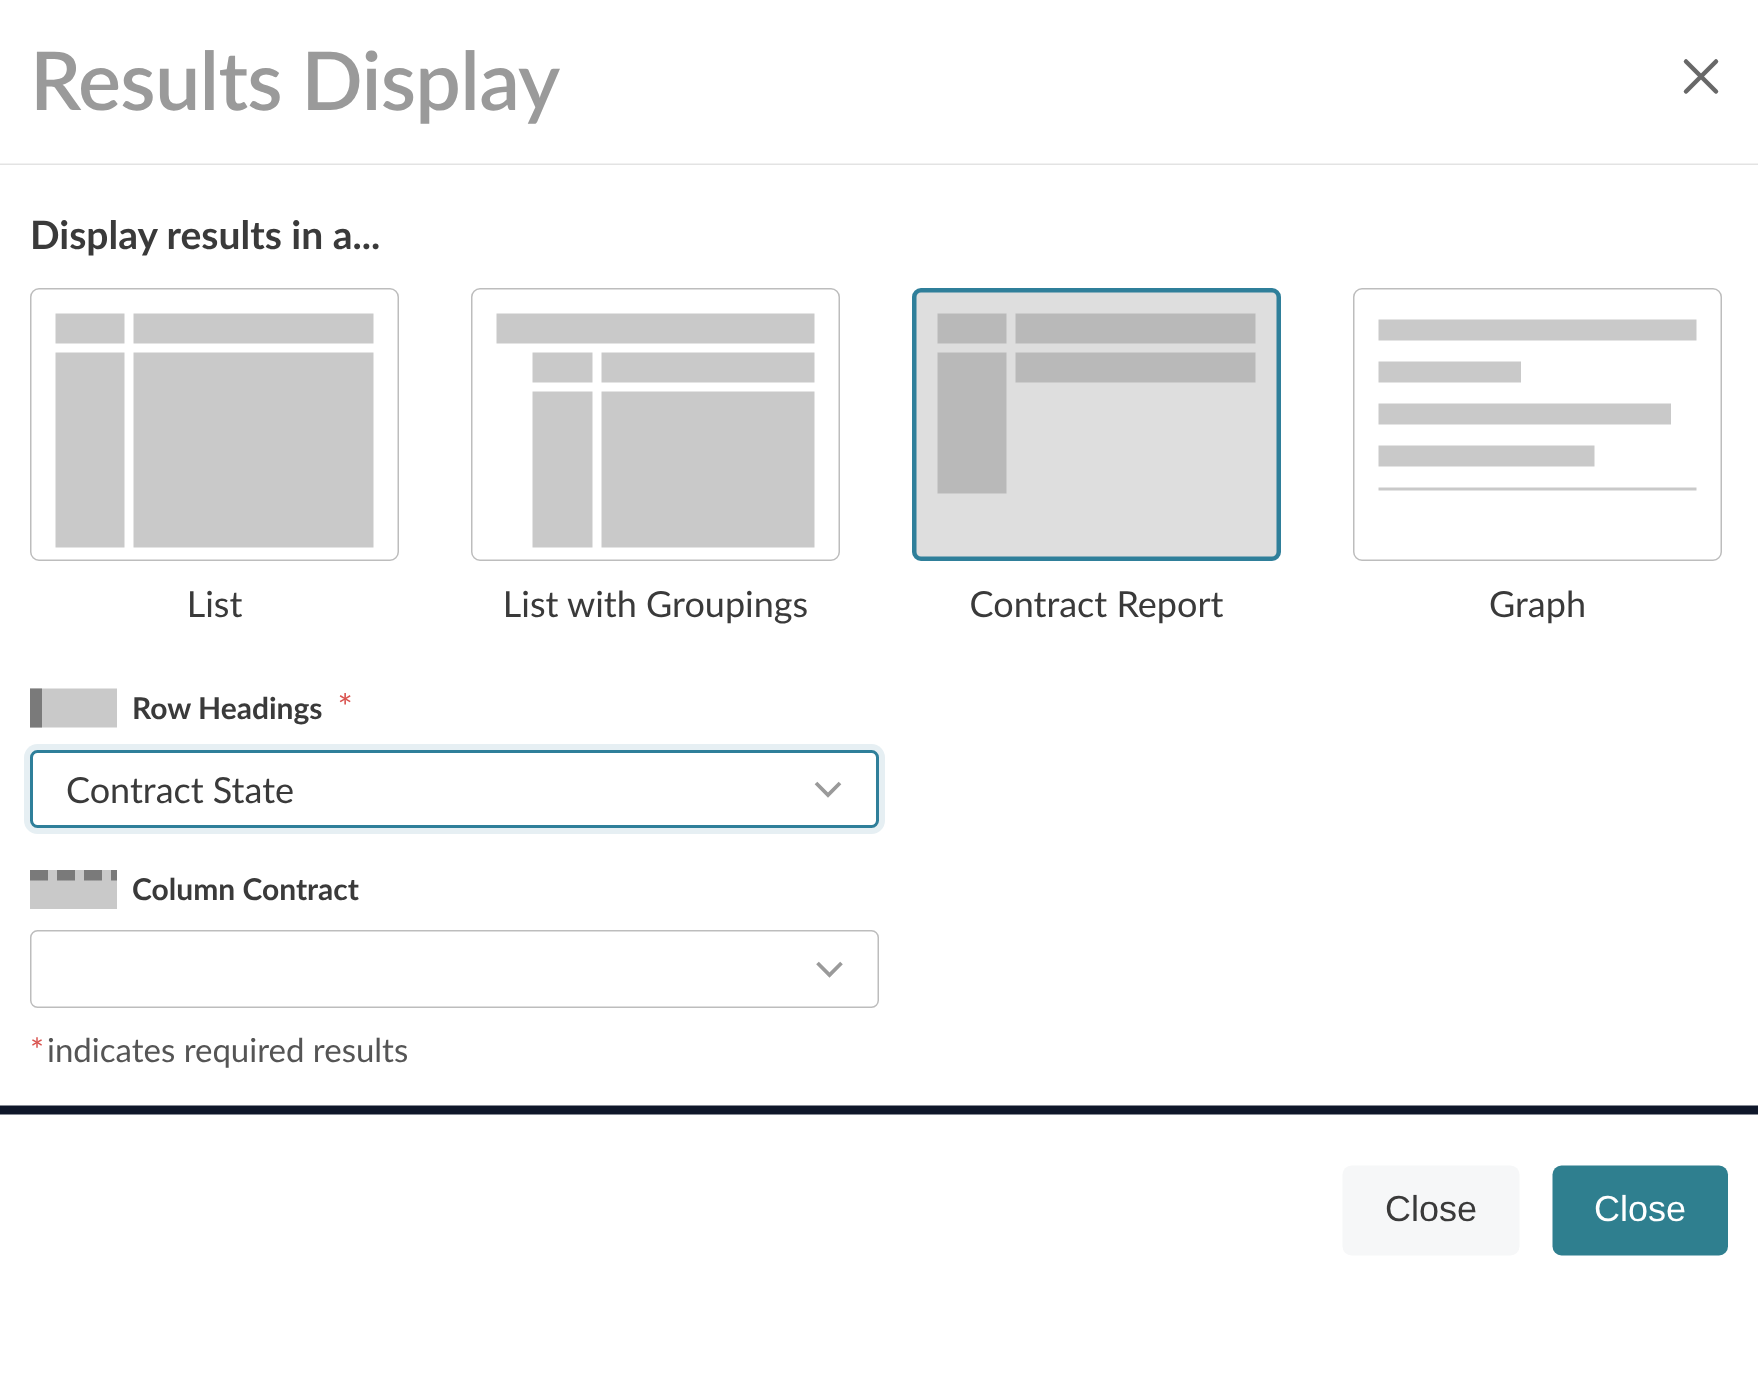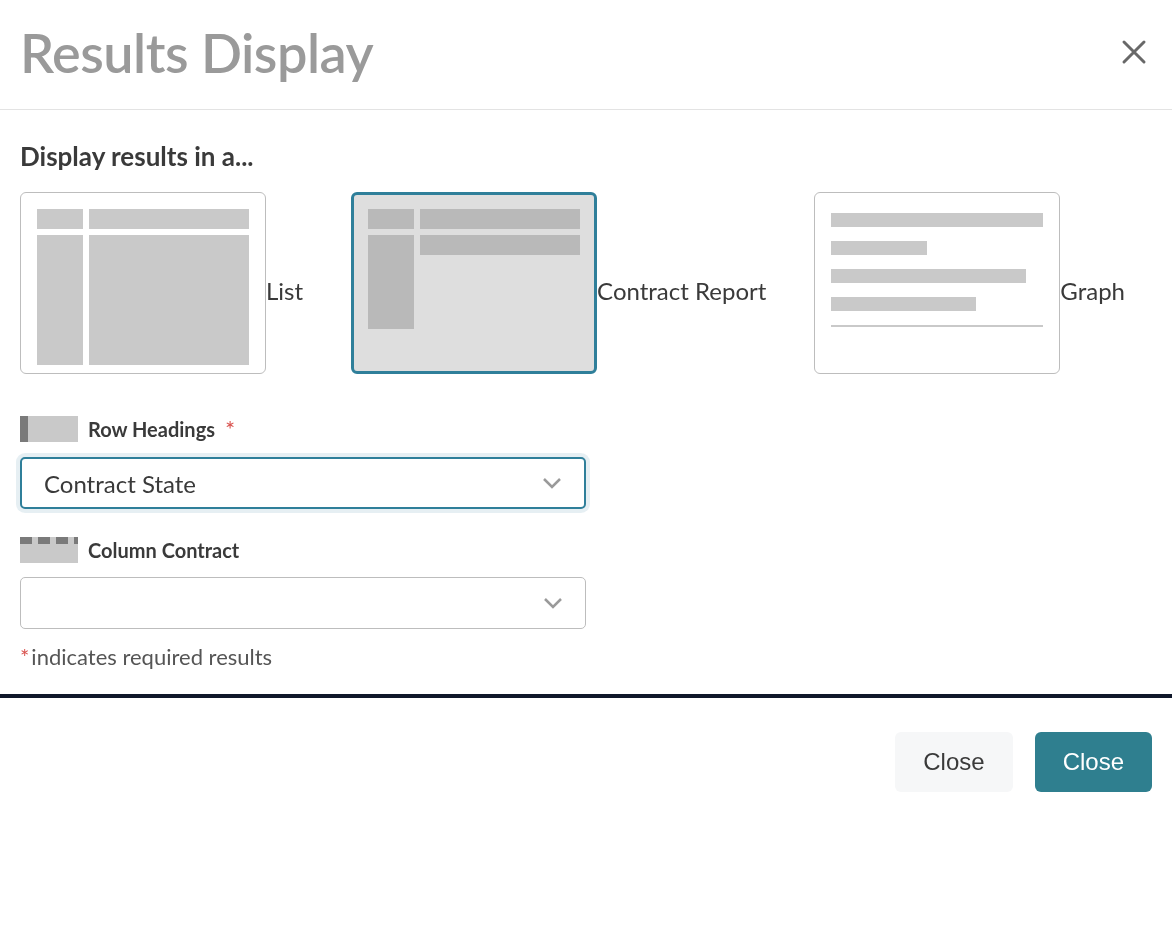--- a/index.html
+++ b/index.html
@@ -38,20 +38,21 @@
     color: #3a3a3a;
     margin-bottom: 20px;
   }
   .option-row {
     display: flex;
     gap: 48px;
     margin-bottom: 40px;
   }
   .option {
     display: flex;
+    flex-direction: column;
     align-items: center;
     cursor: pointer;
   }
   .option-card {
     width: 246px;
     height: 182px;
     border: 1px solid #bdbdbd;
     border-radius: 6px;
     background: #ffffff;
     padding: 16px 16px 8px 16px;
@@ -152,21 +153,21 @@
   }
   .chevron-down {
     width: 20px; height: 12px;
   }
   .chevron-down svg { display:block; }
 
   .footnote { font-size: 22px; color:#555; }
   .footnote .req-asterisk { margin-right:2px; font-size:22px; }
 
   .dialog-footer {
-    border-top: 4px solid #0f172a;
+    border-top: 6px solid #0f172a;
     padding: 34px 20px 18px 20px;
     display:flex;
     justify-content:flex-end;
     gap: 22px;
   }
   .btn {
     font-size: 24px;
     padding: 16px 28px;
     border-radius: 6px;
     cursor: pointer;
@@ -205,20 +206,34 @@
           <div class="bar-gray list-right"></div>
         </div>
         <div class="list-body" style="flex:1;">
           <div class="bar-gray list-body-left" style="height:100%;"></div>
           <div class="bar-gray list-body-right" style="height:100%;"></div>
         </div>
       </div>
       <div class="option-label">List</div>
     </div>
 
+    <div class="option">
+      <div class="option-card">
+        <div class="bar-gray grp-top"></div>
+        <div class="grp-row">
+          <div class="bar-gray grp-left"></div>
+          <div class="bar-gray grp-right"></div>
+        </div>
+        <div class="grp-block" style="flex:1;">
+          <div class="bar-gray grp-block-left" style="height:100%;"></div>
+          <div class="bar-gray grp-block-right" style="height:100%;"></div>
+        </div>
+      </div>
+      <div class="option-label">List with Groupings</div>
+    </div>
 
     <div class="option">
       <div class="option-card selected">
         <div class="sum-top-row">
           <div class="bar-gray sum-top-left" style="background:#b9b9b9;"></div>
           <div class="bar-gray sum-top-right" style="background:#b9b9b9;"></div>
         </div>
         <div class="sum-second">
           <div class="bar-gray sum-left" style="background:#b9b9b9;"></div>
           <div class="bar-gray sum-right-top" style="background:#b9b9b9;"></div>

